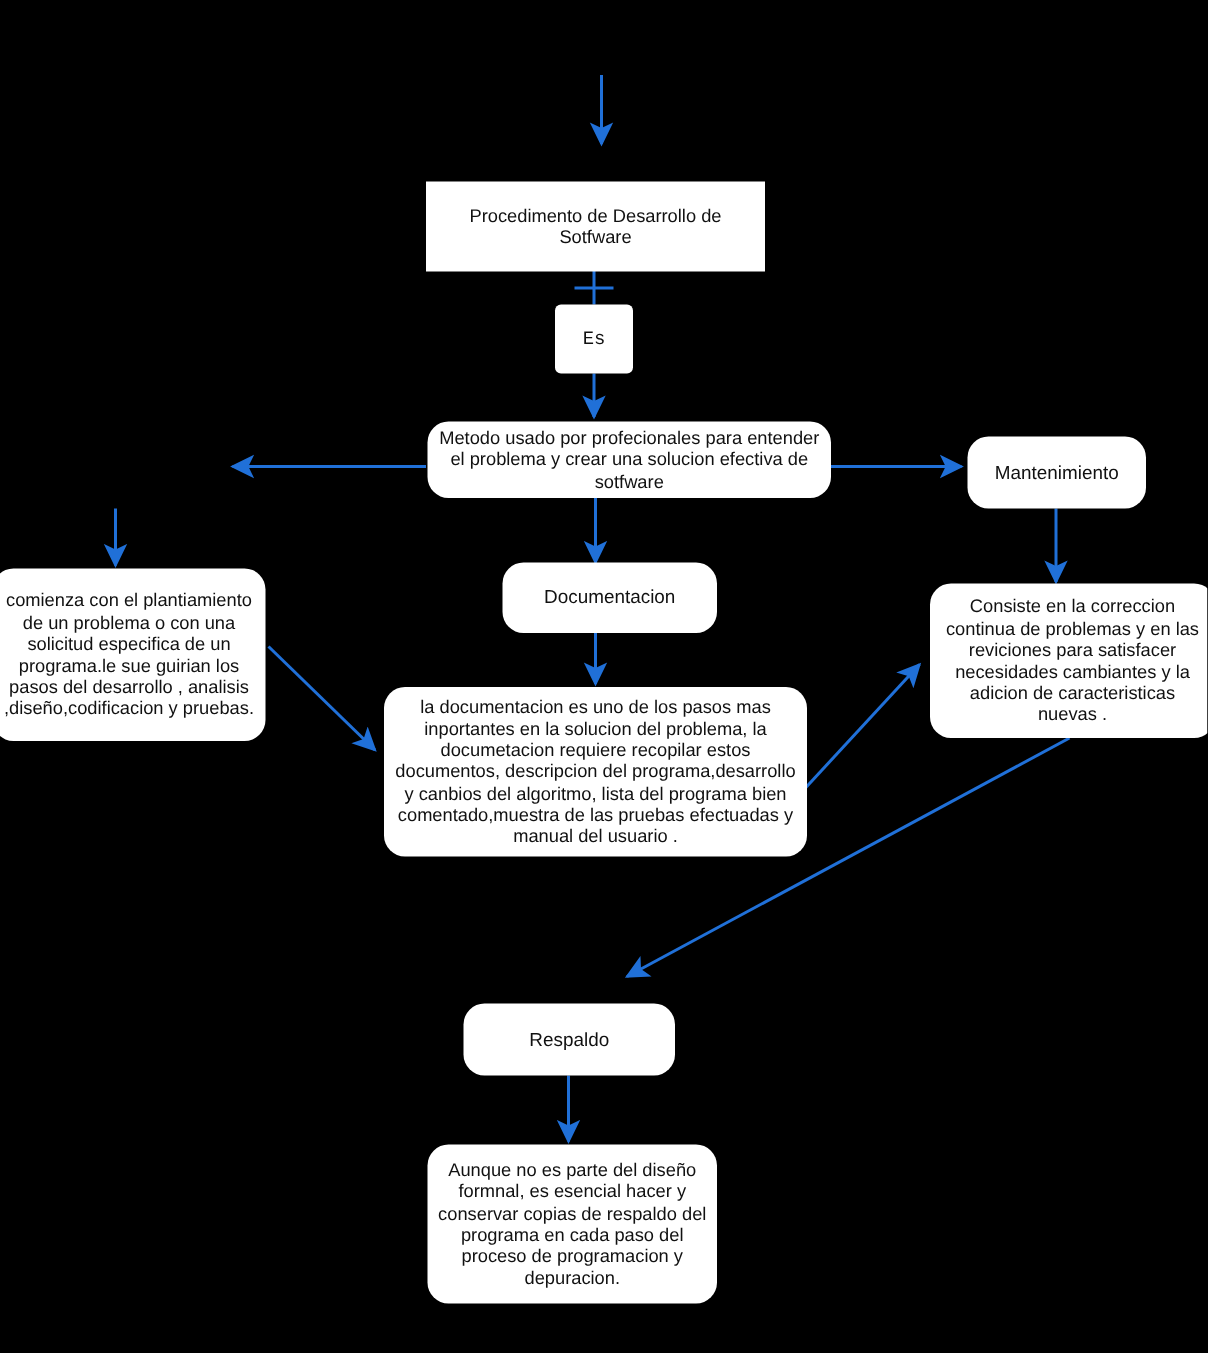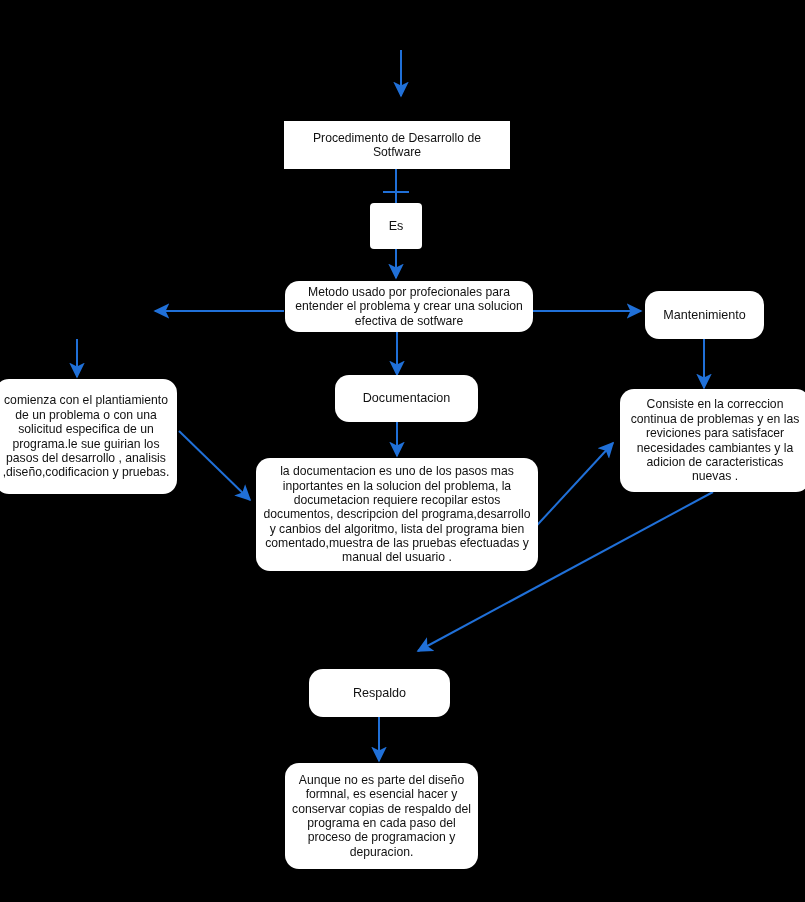--- a/index.html
+++ b/index.html
@@ -19,21 +19,21 @@
     align-items:center;
     justify-content:center;
     text-align:center;
     box-sizing:border-box;
     line-height:1.18;
     padding:4px 6px;
     z-index:3;
   }
   .rect{border-radius:0;}
   .round{border-radius:14px;}
-  .round-sm{border-radius:4px;}
+  .round-sm{border-radius:4px;font-family:Liberation Mono, monospace;}
   .t13{font-size:12.6px;}
   .t12{font-size:12.2px;}
 </style>
 </head>
 <body>
 
 <div id="stage">
 
   <svg id="edges" viewBox="0 0 805 902" xmlns="http://www.w3.org/2000/svg">
     <defs>
@@ -90,25 +90,25 @@
     <g>
       <line x1="713" y1="492" x2="418" y2="651" stroke="#2070d8" stroke-width="2" marker-end="url(#ah)"></line>
     </g>
 
     <g>
       <line x1="379" y1="717" x2="379" y2="761" stroke="#2070d8" stroke-width="2" marker-end="url(#ah)"></line>
     </g>
   </svg>
 
 
-  <div class="node rect t12" style="left:284px;top:121px;width:226px;height:48px;text-align:center;">Procedimento de Desarrollo de Sotfware</div>
+  <div class="node rect t12" style="left:284px;top:121px;width:226px;height:60px;text-align:center;">Procedimento de Desarrollo de Sotfware</div>
 
   <div class="node round-sm t13" style="left:370px;top:203px;width:52px;height:46px;">Es</div>
 
-  <div class="node round t12" style="left:285px;top:281px;width:248px;height:51px;">Metodo usado por profecionales para entender el problema y crear una solucion efectiva de sotfware</div>
+  <div class="node round t12" style="left:285px;top:281px;width:269px;height:51px;">Metodo usado por profecionales para entender el problema y crear una solucion efectiva de sotfware</div>
 
 
   <div class="node round t12" style="left:-5px;top:379px;width:182px;height:115px;">comienza con el plantiamiento de un problema o con una solicitud especifica de un programa.le sue guirian los pasos del desarrollo , analisis ,diseño,codificacion y pruebas.</div>
 
   <div class="node round t13" style="left:335px;top:375px;width:143px;height:47px;">Documentacion</div>
 
   <div class="node round t12" style="left:256px;top:458px;width:282px;height:113px;">la documentacion es uno de los pasos mas inportantes en la solucion del problema, la documetacion requiere recopilar estos documentos, descripcion del programa,desarrollo y canbios del algoritmo, lista del programa bien comentado,muestra de las pruebas efectuadas y manual del usuario .</div>
 
   <div class="node round t13" style="left:645px;top:291px;width:119px;height:48px;">Mantenimiento</div>
 

